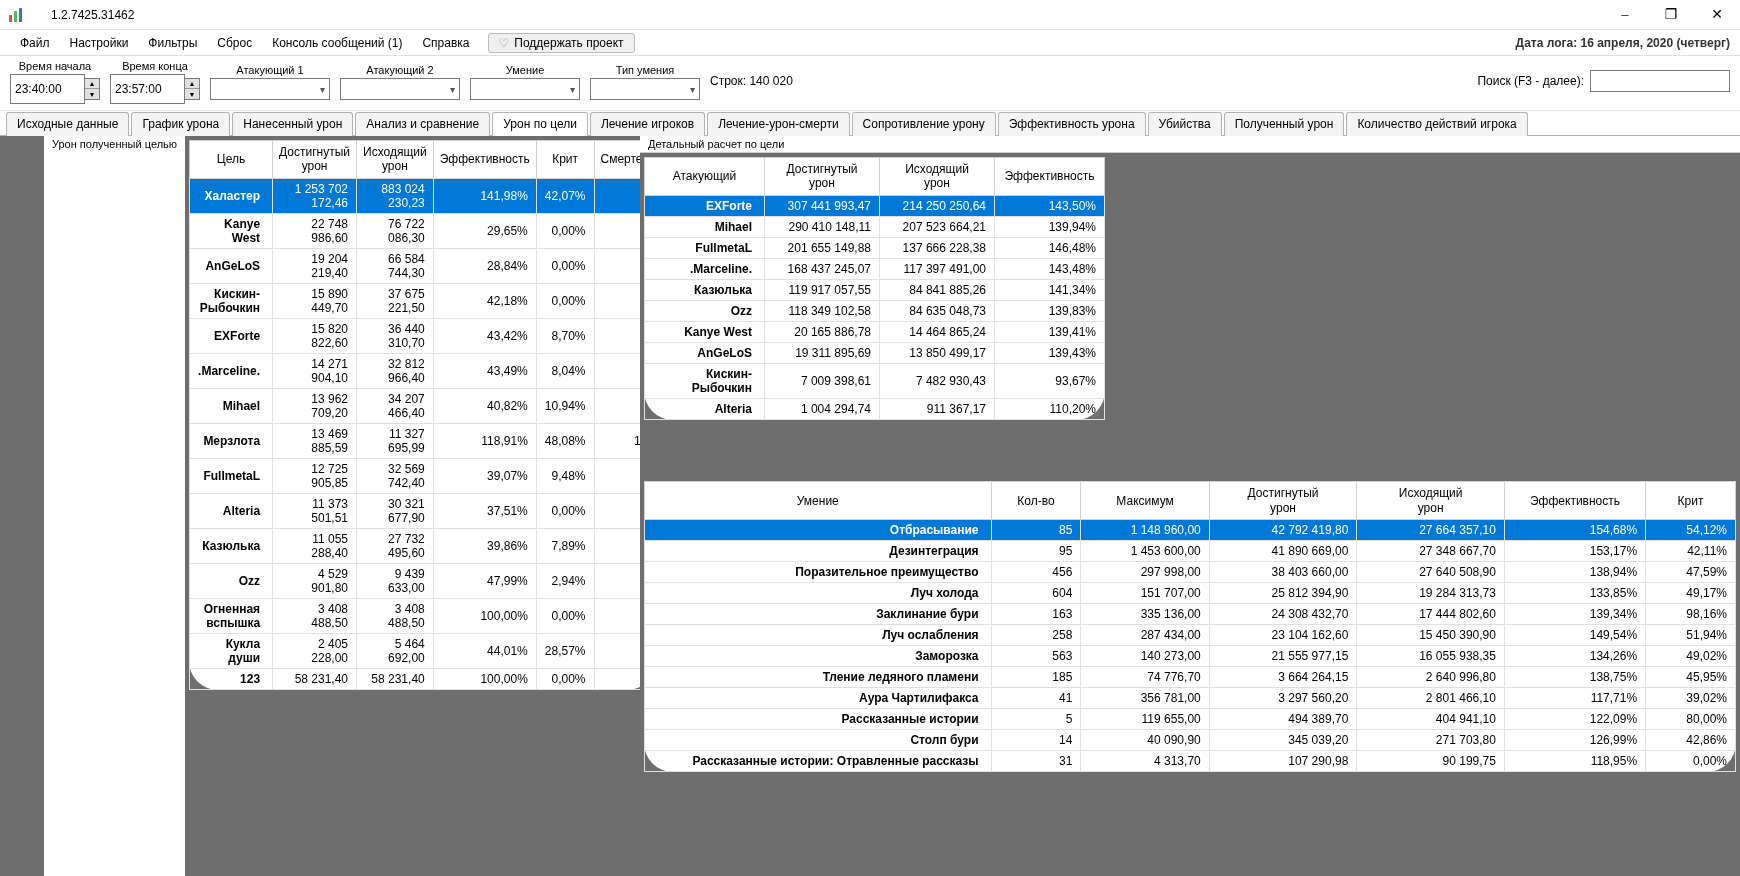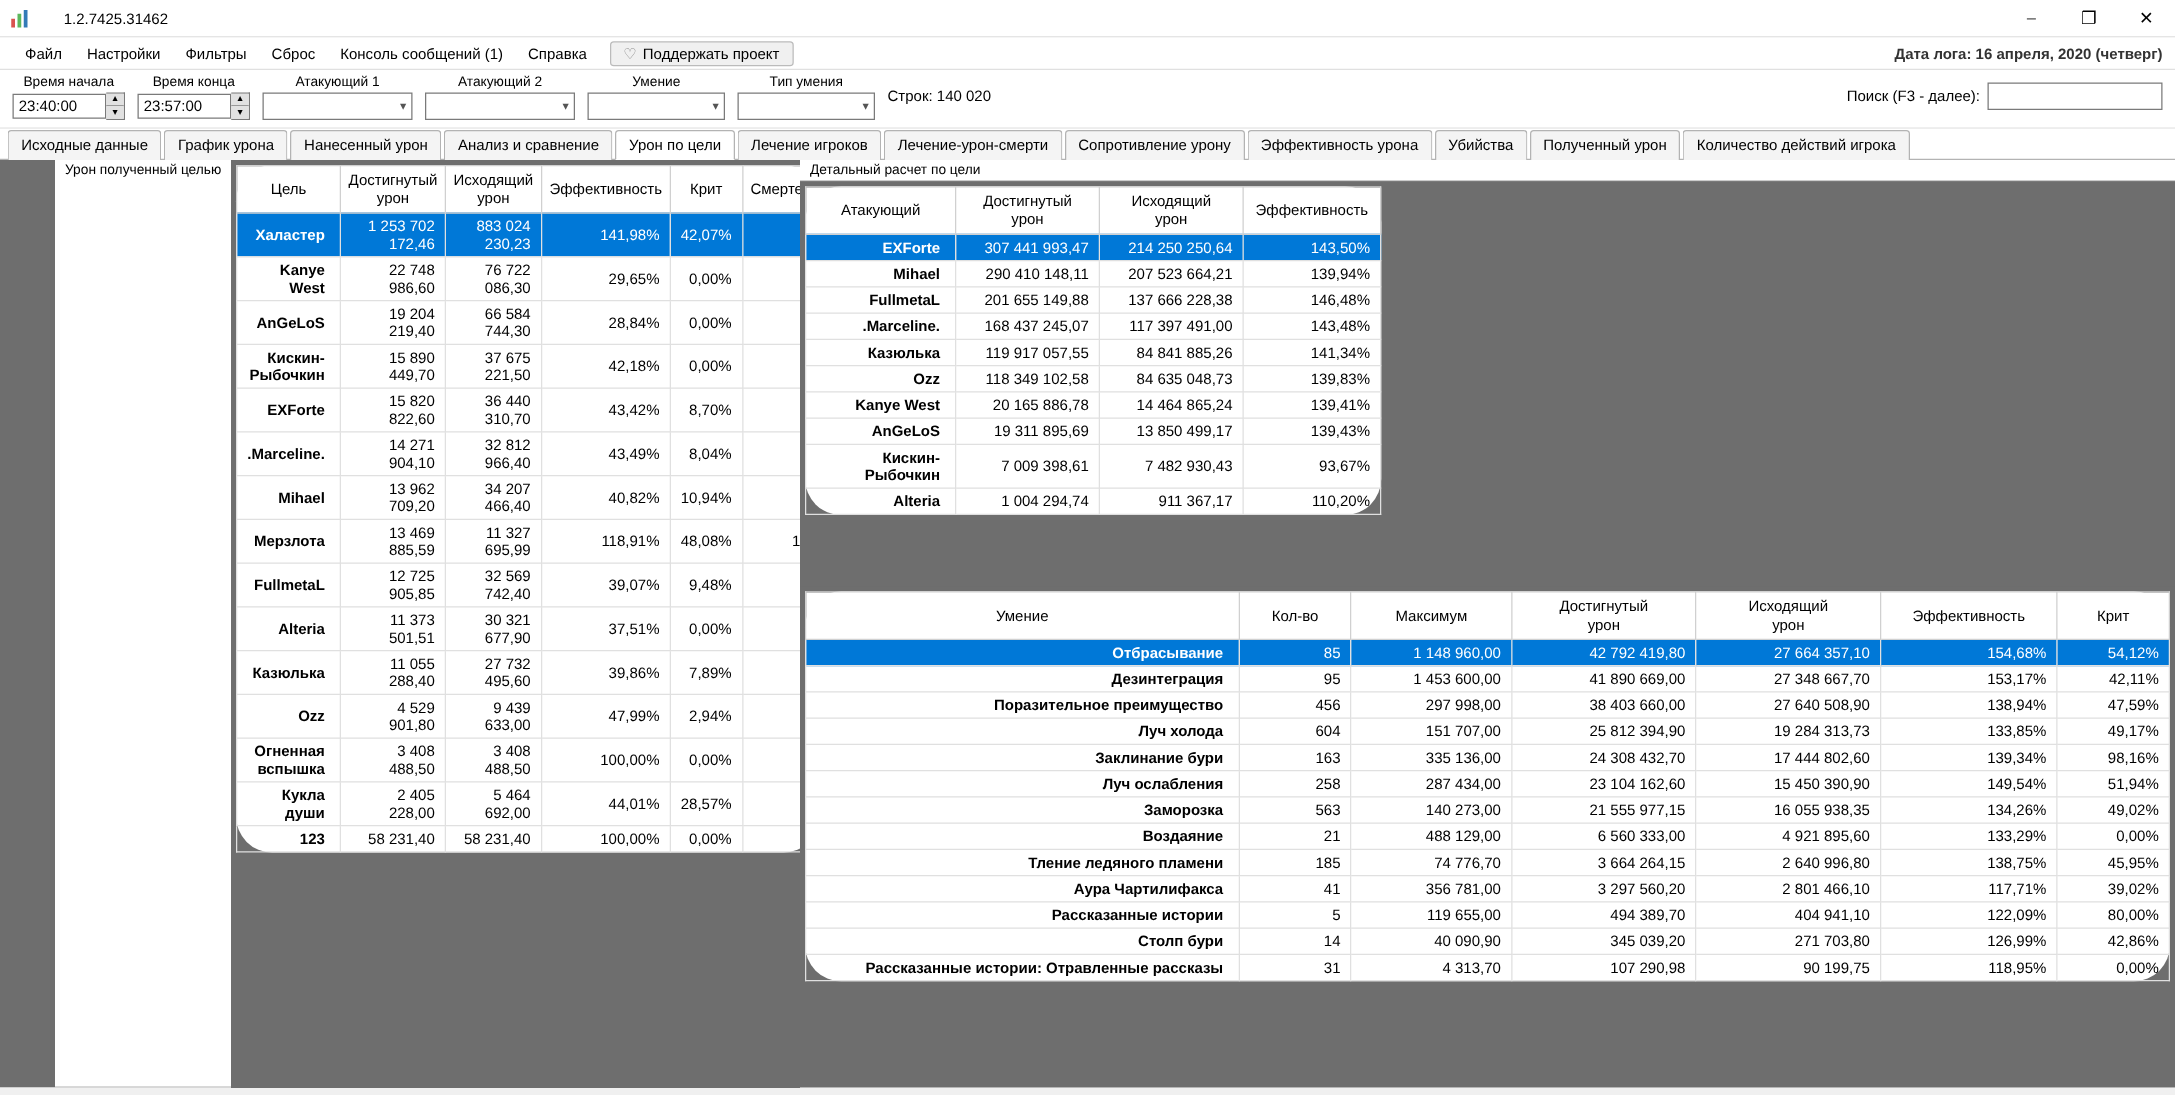--- a/index.html
+++ b/index.html
@@ -13,21 +13,21 @@
 .menubar { height: 26px; background: #fff; display: flex; align-items: center; padding: 0 10px; border-bottom: 1px solid #e0e0e0; }
 .menubar > .menu-item { padding: 3px 10px; cursor: default; }
 .support-btn { margin-left: 8px; background: #f0f0f0; border: 1px solid #bbb; border-radius: 3px; padding: 2px 10px; display: flex; align-items: center; gap: 5px; }
 .heart { color: #888; }
 .log-date { margin-left: auto; font-weight: bold; color: #333; }
 
 .filterbar { background: #fff; display: flex; align-items: center; padding: 4px 10px 6px; gap: 10px; border-bottom: 1px solid #e0e0e0; }
 .filter-group { display: flex; flex-direction: column; }
 .filter-group label { font-size: 11px; text-align: center; margin-bottom: 2px; }
 .filter-row { display: flex; align-items: center; }
-.time-input { width: 75px; height: 20px; border: 1px solid #7a7a7a; padding: 2px 4px; font-size: 12px; }
+.time-input { width: 75px; height: 30px; border: 1px solid #7a7a7a; padding: 2px 4px; font-size: 12px; }
 .spin { display: flex; flex-direction: column; height: 22px; border: 1px solid #7a7a7a; border-left: none; }
 .spin > div { height: 10px; width: 14px; font-size: 7px; display: flex; align-items: center; justify-content: center; background: #e1e1e1; border-bottom: 1px solid #999; }
 .spin > div:last-child { border-bottom: none; }
 .combo { height: 22px; border: 1px solid #7a7a7a; background: #fff; display: flex; align-items: center; padding: 0 4px; position: relative; }
 .combo::after { content: "▾"; position: absolute; right: 4px; color: #555; font-size: 10px; }
 .w120 { width: 120px; } .w110 { width: 110px; }
 .rows-label { align-self: center; padding-bottom: 2px; }
 .search-wrap { margin-left: auto; display: flex; align-items: center; gap: 6px; padding-bottom: 2px; }
 .search-input { width: 140px; height: 22px; border: 1px solid #7a7a7a; padding: 2px 4px; }
 
@@ -449,29 +449,20 @@
               <tr>
                 <td class="name">Заморозка</td>
                 <td>563</td>
                 <td>140 273,00</td>
                 <td>21 555 977,15</td>
                 <td>16 055 938,35</td>
                 <td>134,26%</td>
                 <td>49,02%</td>
               </tr>
               <tr>
-                <td class="name">Воздаяние</td>
-                <td>21</td>
-                <td>488 129,00</td>
-                <td>6 560 333,00</td>
-                <td>4 921 895,60</td>
-                <td>133,29%</td>
-                <td>0,00%</td>
-              </tr>
-              <tr>
                 <td class="name">Тление ледяного пламени</td>
                 <td>185</td>
                 <td>74 776,70</td>
                 <td>3 664 264,15</td>
                 <td>2 640 996,80</td>
                 <td>138,75%</td>
                 <td>45,95%</td>
               </tr>
               <tr>
                 <td class="name">Аура Чартилифакса</td>

